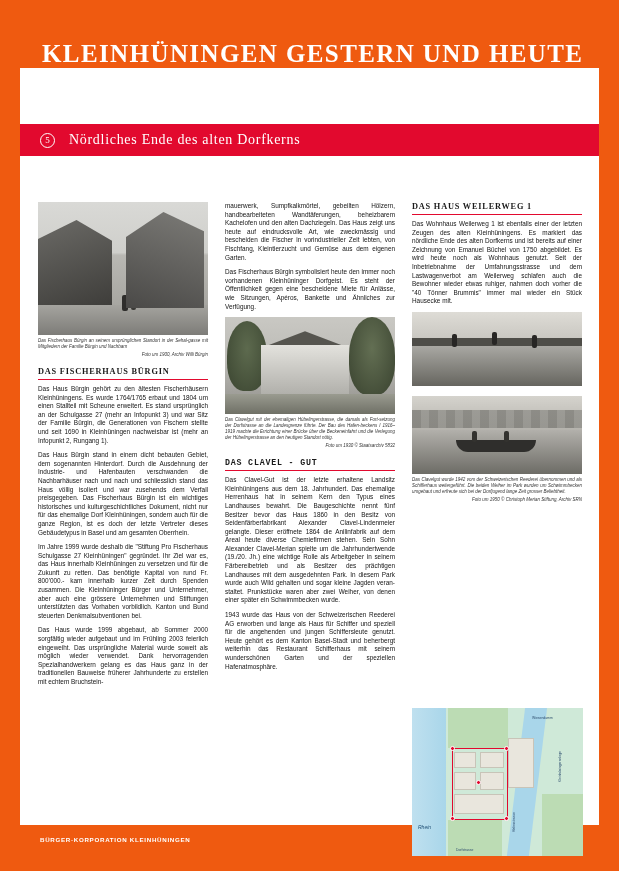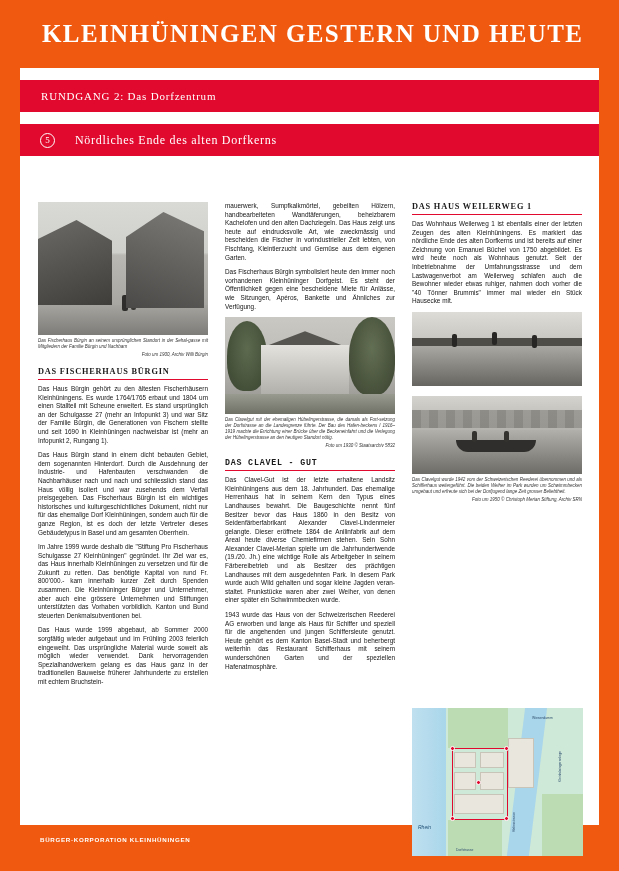--- a/index.html
+++ b/index.html
@@ -30,21 +30,21 @@
   }
   .footer-text {
     position:absolute; left:40px; bottom:28px;
     font-size:6.2px; letter-spacing:0.7px; font-weight:bold; color:#ffffff;
     text-transform:uppercase;
   }
   
   .masthead {
     position:absolute; left:20px; top:20px; width:579px; height:48px;
     background:#ef5a10;
-    display:flex; align-items:flex-start;
+    display:flex; align-items:flex-end;
   }
   .masthead h1 {
     margin:0; padding-left:22px;
     font-family:"Liberation Serif", serif;
     font-size:25px; font-weight:bold; letter-spacing:1.4px;
     color:#ffffff; text-transform:uppercase;
   }
   .rundgang-bar {
     position:absolute; left:20px; top:80px; width:579px; height:32px;
     background:#e2092e;
@@ -60,23 +60,23 @@
     background:#e2092e;
     display:flex; align-items:center;
   }
   .station-num {
     margin-left:20px;
     width:15px; height:15px; border:1px solid #ffffff; border-radius:50%;
     color:#fff; font-size:9px; display:flex; align-items:center; justify-content:center;
     font-family:"Liberation Serif", serif;
   }
   .station-title {
-    margin-left:20px;
-    font-family:"Liberation Serif", serif;
-    font-size:12px; letter-spacing:0.7px; color:#ffffff;
+    margin-left:14px;
+    font-family:"Liberation Serif", serif;
+    font-size:14px; letter-spacing:0.7px; color:#ffffff;
   }
 
   
   .cols { position:absolute; left:38px; top:170px; width:545px; height:650px; }
   .col { position:absolute; top:0; width:170px;margin-top:32px; }
   .col1 { left:0; }
   .col2 { left:187px; }
   .col3 { left:374px; }
 
   .sec-head {
@@ -250,23 +250,20 @@
 
   <div class="frame-top"></div>
   <div class="frame-left"></div>
   <div class="frame-right"></div>
   <div class="frame-bottom"></div>
 
   <div class="masthead">
     <h1>Kleinhüningen gestern und heute</h1>
   </div>
 
-  <div class="rundgang-bar">
-    <span>RUNDGANG 2: Das Dorfzentrum</span>
-  </div>
 
   <div class="station-bar">
     <div class="station-num">5</div>
     <div class="station-title">Nördliches Ende des alten Dorfkerns</div>
   </div>
 
   <div class="cols">
 
     <div class="col col1">
       <div class="photo ph1">

